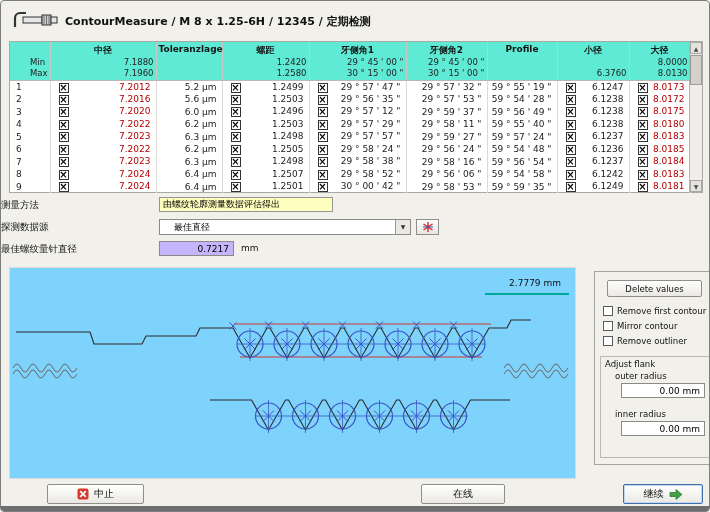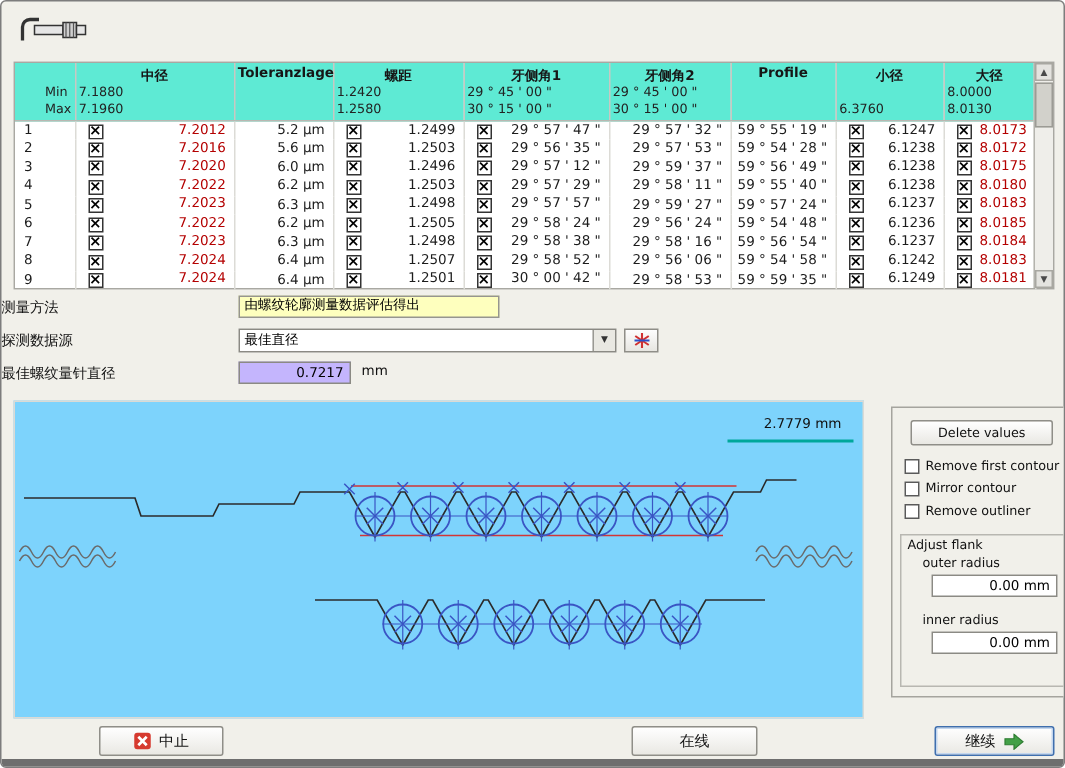--- a/index.html
+++ b/index.html
@@ -9,41 +9,41 @@
   
   .titlebar{position:absolute;left:0;top:0;width:100%;height:38px}
   .title-icon{position:absolute;left:12px;top:9px}
   .title-text{position:absolute;left:64px;top:13px;font-size:11px;font-weight:bold;color:#111;white-space:nowrap}
 
   
   .table-wrap{position:absolute;left:8px;top:40px;width:694px;height:152px;background:#fff;border:1px solid #a9a8a2}
   table{border-collapse:collapse;table-layout:fixed;width:680px}
   th{background:#5eead4;border-right:1px solid #c9c8c2;border-bottom:1px solid #b9b8b2;font-weight:normal;vertical-align:top;padding:2px 2px 1px}
   .h-l{font-size:9px;font-weight:bold;height:13px;text-align:center;color:#161616;white-space:nowrap}
-  .h-m{font-size:8.5px;height:11px;text-align:left;color:#222;white-space:nowrap}
+  .h-m{font-size:8.5px;height:11px;text-align:right;color:#222;white-space:nowrap}
   .h-left{text-align:left;padding-left:18px}
   td{height:12.5px;border-right:1px solid #dcdbd6;font-size:9px;color:#1c1c1c;text-align:right;padding:0 5px 0 0;white-space:nowrap;overflow:hidden}
   td.c-num{text-align:left;padding-left:6px}
   td.red .val{color:#b40000}
   .cb{float:left;margin-left:8px;margin-top:1px;width:10px;height:10px;border:1px solid #333;background:#fff;position:relative}
   .cb.checked::before{content:"×";position:absolute;left:-1px;top:-2px;width:10px;text-align:center;font-size:10px;font-weight:bold;color:#000;line-height:12px}
 
   
   .scrollbar{position:absolute;right:0;top:0;bottom:0;width:13px;background:#efeeea;border-left:1px solid #b4b3ad}
   .sb-btn{position:absolute;left:0;width:12px;height:12px;background:#e4e3df;border:1px solid #a8a7a1}
   .sb-btn::before{display:block;text-align:center;font-size:6px;line-height:11px;color:#4a4a4a}
   .sb-up{top:0}.sb-up::before{content:"▲"}
   .sb-down{bottom:0}.sb-down::before{content:"▼"}
   .sb-thumb{position:absolute;left:0;top:13px;width:12px;height:30px;background:#d2d1cb;border:1px solid #9c9b95}
 
   
   .flabel{position:absolute;left:0;width:154px;text-align:left;font-size:9.5px;color:#111;white-space:nowrap}
   .method-field{position:absolute;left:158px;top:196px;width:174px;height:15px;background:#feffbe;border:1px solid #96958f;font-size:9px;line-height:13px;padding:0 3px;white-space:nowrap;overflow:hidden}
   .combo{position:absolute;left:158px;top:218px;width:252px;height:16px;background:#fff;border:1px solid #8b8a84;display:flex}
-  .combo .cval{flex:1;font-size:9px;line-height:14px;padding-left:3px;white-space:nowrap;overflow:hidden}
+  .combo .cval{flex:1;font-size:9px;line-height:14px;padding-left:14px;white-space:nowrap;overflow:hidden}
   .combo .carrow{width:15px;background:#e9e8e2;border-left:1px solid #9a9994}
   .combo .carrow::before{content:"▼";display:block;text-align:center;font-size:6px;line-height:14px;color:#333}
   .recalc-btn{position:absolute;left:415px;top:218px;width:23px;height:16px;background:linear-gradient(#fdfdfd,#e7e6e1);border:1px solid #8f8e88;display:flex;align-items:center;justify-content:center}
   .wire-input{position:absolute;left:158px;top:240px;width:75px;height:15px;background:#c4b5fd;border:1px solid #8b8a84;font-size:9px;text-align:right;padding:0 4px}
   .wire-unit{position:absolute;left:240px;top:242px;font-size:9px;color:#111}
 
   
   .chart{position:absolute;left:8px;top:266px;width:567px;height:212px;background:#7dd3fc;border:1px solid #dbdad5}
   .dim-label{position:absolute;top:10px;right:14px;font-size:9px;color:#111}
   .dim-line{position:absolute;top:25px;right:6px;width:84px;height:2px;background:#00a79b}
@@ -54,41 +54,42 @@
   .delete-btn{position:absolute;left:12px;top:8px;width:95px;height:17px;font-size:8.5px}
   .pcheck{position:absolute;left:8px;display:flex;align-items:center;gap:4px}
   .pcheck .box{width:10px;height:10px;background:#fff;border:1px solid #5a5a5a;flex:0 0 auto}
   .pcheck .lbl{font-size:8.5px;color:#111;white-space:nowrap}
   .adjust-group{position:absolute;left:5px;top:84px;width:110px;height:102px;border:1px solid #b8b7b1}
   .ag-title{position:absolute;left:4px;top:2px;font-size:8.5px;color:#111}
   .ag-lbl{position:absolute;left:14px;font-size:8.5px;color:#111}
   .ag-input{position:absolute;left:20px;width:84px;height:15px;background:#fff;border:1px solid #8b8a84;font-size:9px;text-align:right;padding:0 4px}
 
   
-  .btn-abort{position:absolute;left:65px;top:483px;width:83px;height:20px}
+  .btn-abort{position:absolute;left:46px;top:483px;width:97px;height:20px}
   .btn-online{position:absolute;left:420px;top:483px;width:84px;height:20px}
   .btn-back{position:absolute;left:533px;top:483px;width:79px;height:20px}
   .btn-next{position:absolute;left:622px;top:483px;width:80px;height:20px;border-color:#3f6fae;box-shadow:inset 0 0 0 1px #c3d6ee}
   .bottom-edge{position:absolute;left:0;top:505px;width:710px;height:7px;background:#6e6e6e;border-radius:0 0 3px 3px}
 </style>
 </head>
 <body>
 
 <div class="window">
 
   <div class="titlebar">
     <span class="title-icon">
       <svg width="46" height="20" viewBox="0 0 46 20">
         <path d="M2 17 V8 a5 5 0 0 1 5 -5 H13" fill="none" stroke="#333" stroke-width="2.2"></path>
         <rect x="10" y="7" width="19" height="6" fill="#e6e6e6" stroke="#333" stroke-width="1"></rect>
         <rect x="29" y="5" width="9" height="10" fill="#cfcfcf" stroke="#333" stroke-width="1"></rect>
         <path d="M31 5 V15 M33.5 5 V15 M36 5 V15" stroke="#555" stroke-width="0.8"></path>
         <rect x="38" y="7" width="6" height="6" fill="#e6e6e6" stroke="#333" stroke-width="1"></rect>
       </svg>
     </span>
+    <span class="title-text">ContourMeasure / M 8 x 1.25-6H / 12345 / 定期检测</span>
   </div>
 
   <div class="table-wrap">
     <table>
       <colgroup>
         <col style="width:40px">
           <col style="width:106px">
           <col style="width:66px">
           <col style="width:87px">
         <col style="width:97px">

